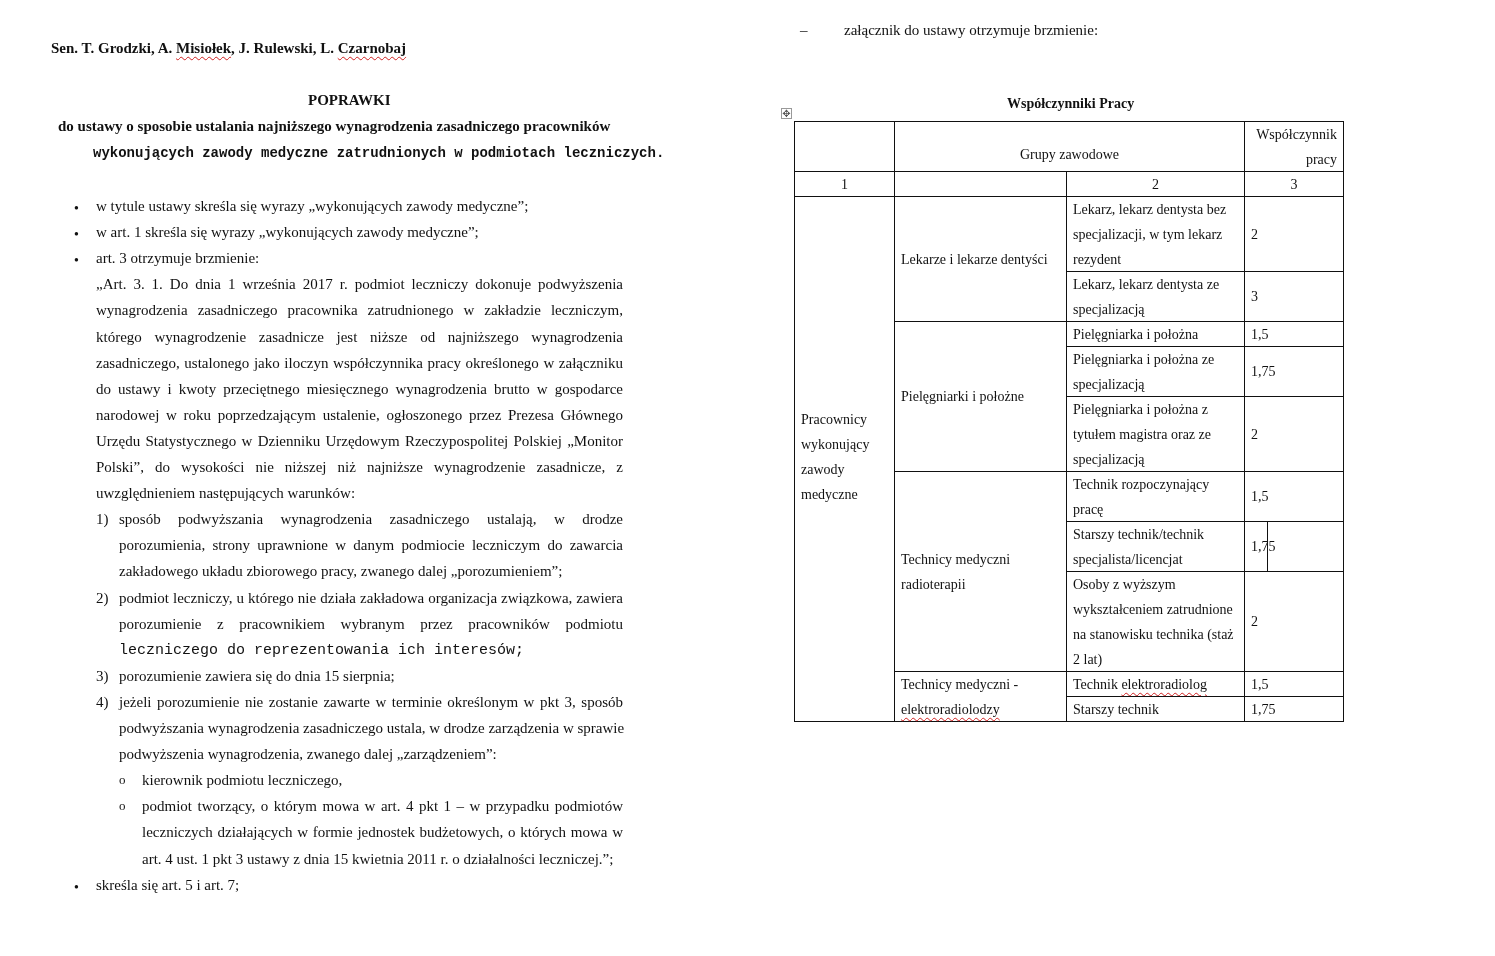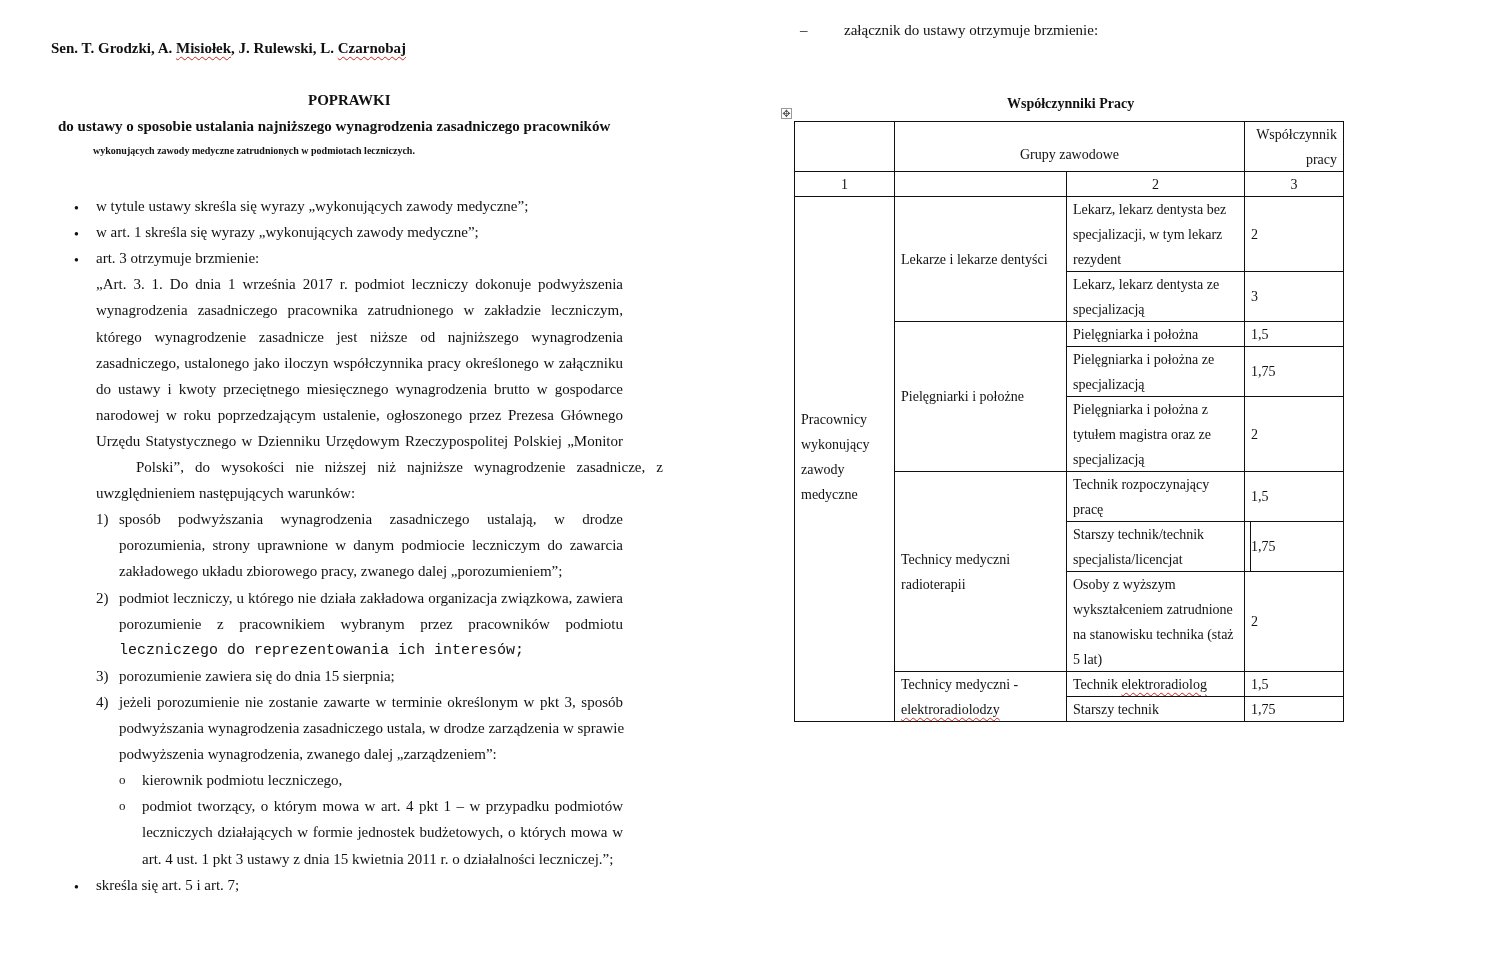--- a/index.html
+++ b/index.html
@@ -20,37 +20,37 @@
 </style>
 </head>
 <body>
 
 <div class="abs bold" style="left:51px; top:40px; font-size:15px;">
   <span>Sen. T. Grodzki, A. </span><span class="squiggle">Misiołek</span><span>, J. Rulewski, L. </span><span class="squiggle">Czarnobaj</span>
 </div>
 
 <div class="abs bold" style="left:308px; top:92px; font-size:15px;">POPRAWKI</div>
 <div class="abs bold" style="left:58px; top:118px; font-size:15px;">do ustawy o sposobie ustalania najniższego wynagrodzenia zasadniczego pracowników</div>
-<div class="abs bold" style="left:93px; top:145px; font-size:10px;">wykonujących zawody medyczne zatrudnionych w podmiotach leczniczych.</div>
+<div class="abs bold" style="left:93px; top:145px; font-size:14px;font-family:Liberation Mono, monospace;">wykonujących zawody medyczne zatrudnionych w podmiotach leczniczych.</div>
 
 <div id="left-body">
     <div class="bullet" style="left: 74px; top: 203px; font-size: 8px;">●</div>
     <div class="line" style="left: 96px; top: 198px;">w tytule ustawy skreśla się wyrazy „wykonujących zawody medyczne”;</div>
     <div class="bullet" style="left: 74px; top: 229.1px; font-size: 8px;">●</div>
     <div class="line" style="left: 96px; top: 224.1px;">w art. 1 skreśla się wyrazy „wykonujących zawody medyczne”;</div>
     <div class="bullet" style="left: 74px; top: 255.2px; font-size: 8px;">●</div>
     <div class="line" style="left: 96px; top: 250.2px;">art. 3 otrzymuje brzmienie:</div>
     <div class="justify" style="left: 96px; top: 276.3px; width: 527px;">„Art. 3. 1. Do dnia 1 września 2017 r. podmiot leczniczy dokonuje podwyższenia</div>
     <div class="justify" style="left: 96px; top: 302.4px; width: 527px;">wynagrodzenia zasadniczego pracownika zatrudnionego w zakładzie leczniczym,</div>
     <div class="justify" style="left: 96px; top: 328.5px; width: 527px;">którego wynagrodzenie zasadnicze jest niższe od najniższego wynagrodzenia</div>
     <div class="justify" style="left: 96px; top: 354.6px; width: 527px;">zasadniczego, ustalonego jako iloczyn współczynnika pracy określonego w załączniku</div>
     <div class="justify" style="left: 96px; top: 380.7px; width: 527px;">do ustawy i kwoty przeciętnego miesięcznego wynagrodzenia brutto w gospodarce</div>
     <div class="justify" style="left: 96px; top: 406.8px; width: 527px;">narodowej w roku poprzedzającym ustalenie, ogłoszonego przez Prezesa Głównego</div>
     <div class="justify" style="left: 96px; top: 432.9px; width: 527px;">Urzędu Statystycznego w Dzienniku Urzędowym Rzeczypospolitej Polskiej „Monitor</div>
-    <div class="justify" style="left: 96px; top: 459px; width: 527px; margin-left: 40px;">Polski”, do wysokości nie niższej niż najniższe wynagrodzenie zasadnicze, z</div>
+    <div class="justify" style="left: 96px; top: 459px; width: 527px;">Polski”, do wysokości nie niższej niż najniższe wynagrodzenie zasadnicze, z</div>
     <div class="line" style="left: 96px; top: 485.1px;">uwzględnieniem następujących warunków:</div>
     <div class="line" style="left: 96px; top: 511.2px;">1)</div>
     <div class="justify" style="left: 119px; top: 511.2px; width: 504px;">sposób podwyższania wynagrodzenia zasadniczego ustalają, w drodze</div>
     <div class="justify" style="left: 119px; top: 537.3px; width: 504px;">porozumienia, strony uprawnione w danym podmiocie leczniczym do zawarcia</div>
     <div class="line" style="left: 119px; top: 563.4px;">zakładowego układu zbiorowego pracy, zwanego dalej „porozumieniem”;</div>
     <div class="line" style="left: 96px; top: 589.5px;">2)</div>
     <div class="justify" style="left: 119px; top: 589.5px; width: 504px;">podmiot leczniczy, u którego nie działa zakładowa organizacja związkowa, zawiera</div>
     <div class="justify" style="left: 119px; top: 615.6px; width: 504px;">porozumienie z pracownikiem wybranym przez pracowników podmiotu</div>
     <div class="line" style="left: 119px; top: 641.7px; font-family: Liberation Mono, monospace;">leczniczego do reprezentowania ich interesów;</div>
     <div class="line" style="left: 96px; top: 667.8px;">3)</div>
@@ -137,32 +137,32 @@
     <div class="cell " style="left: 100px; width: 173px; top: 200px; height: 151px; display: flex; flex-direction: column; justify-content: center;">
       <div>Pielęgniarki i położne</div>
     </div>
     <div class="cell " style="left: 272px; width: 179px; top: 350px; height: 51px; display: flex; flex-direction: column; justify-content: center;">
       <div>Technik rozpoczynający</div>
       <div>pracę</div>
     </div>
     <div class="cell " style="left: 450px; width: 100px; top: 350px; height: 51px; display: flex; flex-direction: column; justify-content: center;">
       <div>1,5</div>
     </div>
-    <div class="cell " style="left: 272px; width: 185px; top: 400px; height: 51px; display: flex; flex-direction: column; justify-content: center;">
+    <div class="cell " style="left: 272px; width: 202px; top: 400px; height: 51px; display: flex; flex-direction: column; justify-content: center;">
       <div>Starszy technik/technik</div>
       <div>specjalista/licencjat</div>
     </div>
     <div class="cell " style="left: 450px; width: 100px; top: 400px; height: 51px; display: flex; flex-direction: column; justify-content: center;">
       <div>1,75</div>
     </div>
     <div class="cell " style="left: 272px; width: 179px; top: 450px; height: 101px; display: flex; flex-direction: column; justify-content: center;">
       <div>Osoby z wyższym</div>
       <div>wykształceniem zatrudnione</div>
       <div>na stanowisku technika (staż</div>
-      <div>5 lat)</div>
+      <div>2 lat)</div>
     </div>
     <div class="cell " style="left: 450px; width: 100px; top: 450px; height: 101px; display: flex; flex-direction: column; justify-content: center;">
       <div>2</div>
     </div>
     <div class="cell " style="left: 100px; width: 173px; top: 350px; height: 201px; display: flex; flex-direction: column; justify-content: center;">
       <div>Technicy medyczni</div>
       <div>radioterapii</div>
     </div>
     <div class="cell " style="left: 272px; width: 179px; top: 550px; height: 26px; display: flex; flex-direction: column; justify-content: center;">
       <div><span>Technik </span><span class="squiggle">elektroradiolog</span></div>

